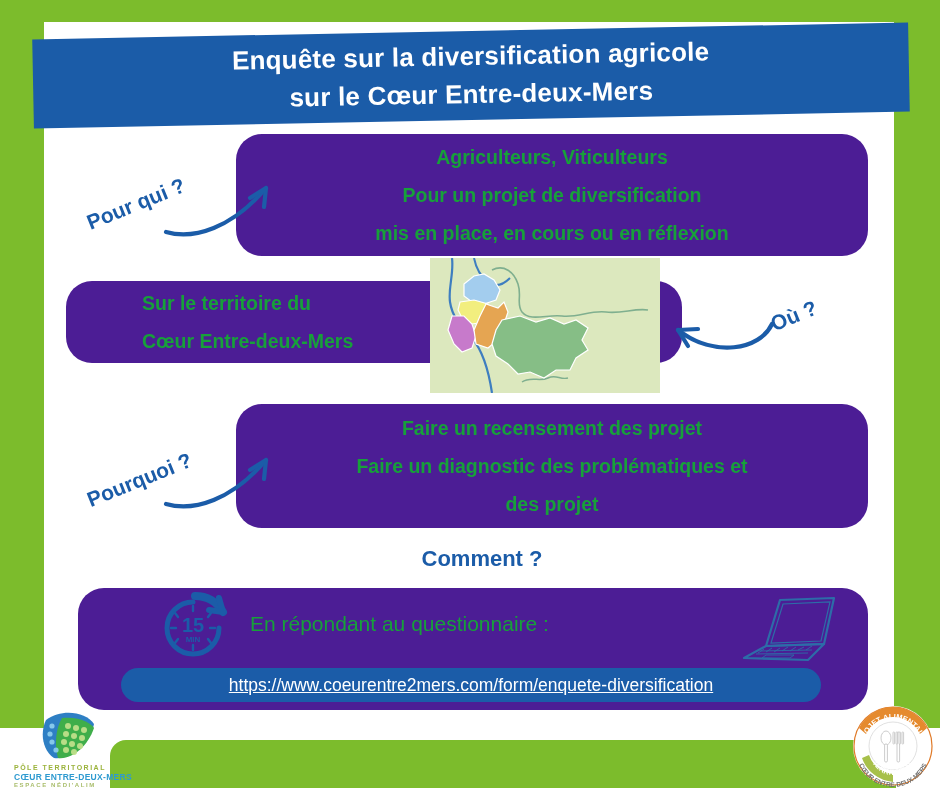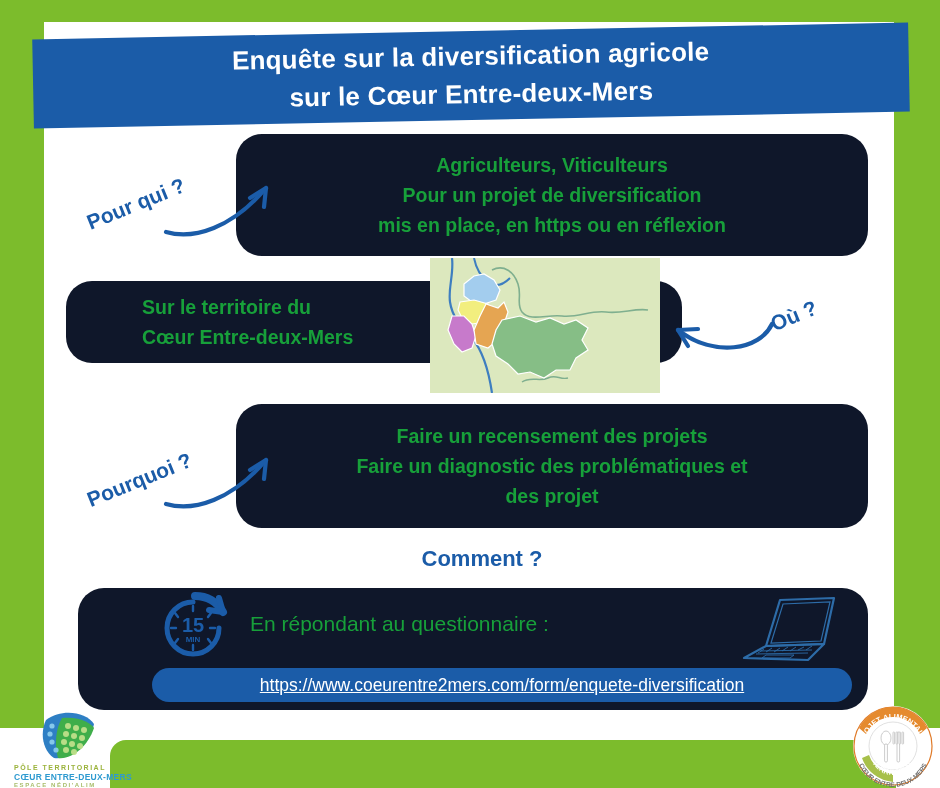--- a/index.html
+++ b/index.html
@@ -73,32 +73,33 @@
     font-weight: bold;
     font-size: 26px;
     line-height: 1.45;
     letter-spacing: 0.2px;
     text-align: center;
   }
 
   
   .gbox {
     position: absolute;
-    background: #0f172a;
+    background: #4c1d95;
     border-radius: 26px;
     display: flex;
     flex-direction: column;
     align-items: center;
     justify-content: center;
     color: #17A03A;
     font-weight: bold;
     font-size: 19.5px;
     line-height: 1.55;
     text-align: center;
     z-index: 2;
+    gap: 8px;
   }
   .gbox.left-align {
     align-items: flex-start;
     text-align: left;
     padding-left: 76px;
   }
 
   #box-pourqui { left: 236px; top: 134px; width: 632px; height: 122px; }
   #box-ou      { left: 66px;  top: 281px; width: 616px; height: 82px; }
   #box-pourquoi{ left: 236px; top: 404px; width: 632px; height: 124px; }
@@ -146,21 +147,21 @@
   
   #clock-icon { position: absolute; left: 155px; top: 592px; width: 76px; height: 72px; z-index: 4; }
   #laptop-icon{ position: absolute; left: 736px; top: 588px; width: 106px; height: 80px; z-index: 4; }
   #questionnaire-text {
     position: absolute; left: 250px; top: 612px;
     width: 470px; text-align: left;
     color: #17A03A; font-weight: normal; font-size: 21px;
     z-index: 4;
   }
   #url-pill {
-    position: absolute; left: 152px; top: 668px;
+    position: absolute; left: 121px; top: 668px;
     width: 700px; height: 34px;
     background: #1B5CA8;
     border-radius: 17px;
     display: flex; align-items: center; justify-content: center;
     z-index: 5;
   }
   #url-link {
     color: #ffffff;
     font-size: 17.5px;
     text-decoration: underline;
@@ -192,21 +193,21 @@
 
   <div class="title-banner"></div>
   <div class="title-text">
     <div>Enquête sur la diversification agricole</div>
     <div>sur le Cœur Entre-deux-Mers</div>
   </div>
 
   <div class="gbox" id="box-pourqui">
     <div>Agriculteurs, Viticulteurs</div>
     <div>Pour un projet de diversification</div>
-    <div>mis en place, en https ou en réflexion</div>
+    <div>mis en place, en cours ou en réflexion</div>
   </div>
   <div class="qlabel" id="label-pourqui">Pour qui ?</div>
   <svg class="arrow-svg" id="arrow-pourqui" width="130" height="62" viewBox="0 0 130 62">
     <path d="M6 54 C 34 62, 72 50, 106 10" stroke="#1B5CA8" stroke-width="4.2" fill="none" stroke-linecap="round"></path>
     <path d="M106 10 L 90 20 M106 10 L 104 29" stroke="#1B5CA8" stroke-width="4.2" fill="none" stroke-linecap="round"></path>
   </svg>
 
   <div class="gbox left-align" id="box-ou">
     <div>Sur le territoire du</div>
     <div>Cœur Entre-deux-Mers</div>
@@ -236,21 +237,21 @@
     </svg>
   </div>
 
   <div class="qlabel" id="label-ou">Où ?</div>
   <svg class="arrow-svg" id="arrow-ou" width="120" height="60" viewBox="0 0 120 60">
     <path d="M112 22 C 100 48, 54 56, 18 28" stroke="#1B5CA8" stroke-width="4.2" fill="none" stroke-linecap="round"></path>
     <path d="M18 28 L 38 27 M18 28 L 28 44" stroke="#1B5CA8" stroke-width="4.2" fill="none" stroke-linecap="round"></path>
   </svg>
 
   <div class="gbox" id="box-pourquoi">
-    <div>Faire un recensement des projets</div>
+    <div>Faire un recensement des projet</div>
     <div>Faire un diagnostic des problématiques et</div>
     <div>des projet</div>
   </div>
   <div class="qlabel" id="label-pourquoi">Pourquoi ?</div>
   <svg class="arrow-svg" id="arrow-pourquoi" width="130" height="62" viewBox="0 0 130 62">
     <path d="M6 54 C 34 62, 72 50, 106 10" stroke="#1B5CA8" stroke-width="4.2" fill="none" stroke-linecap="round"></path>
     <path d="M106 10 L 90 20 M106 10 L 104 29" stroke="#1B5CA8" stroke-width="4.2" fill="none" stroke-linecap="round"></path>
   </svg>
 
   <div id="comment-heading">Comment ?</div>

